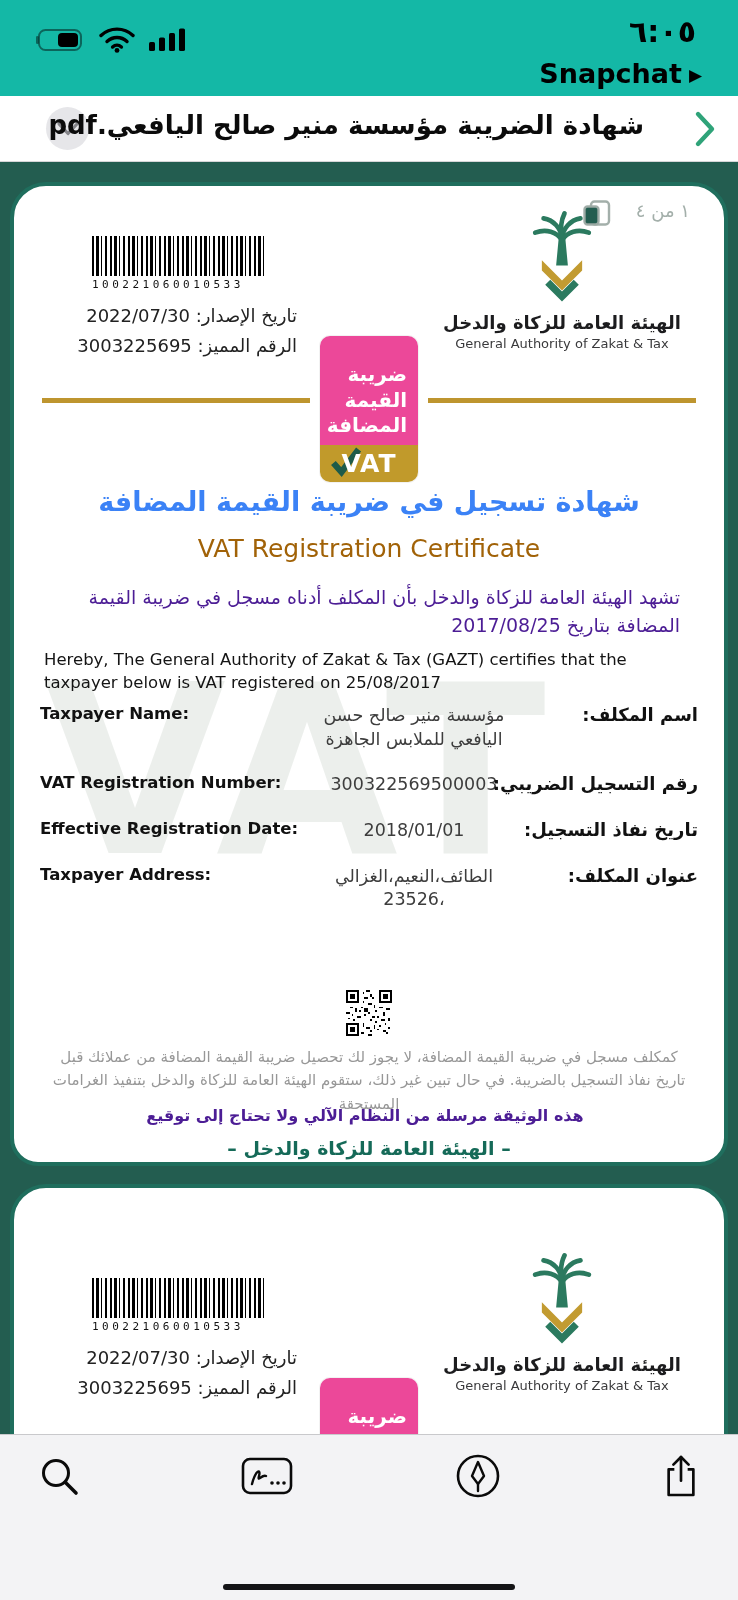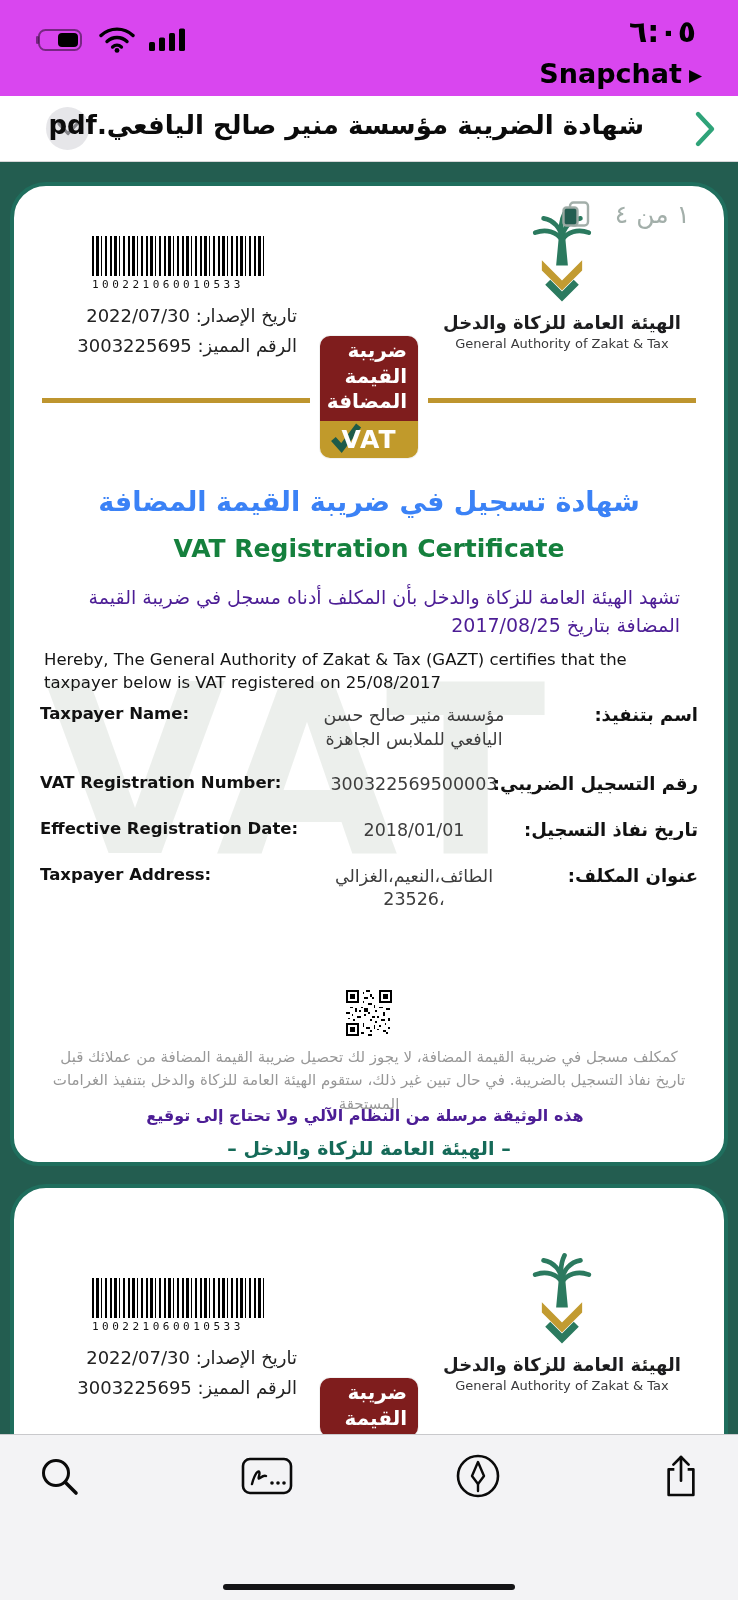--- a/index.html
+++ b/index.html
@@ -1,61 +1,61 @@
 <!DOCTYPE html>
 <html><head>
 <meta charset="utf-8">
 <style>
   * { margin:0; padding:0; box-sizing:border-box; }
   html,body { width:738px; height:1600px; }
   body { font-family:"DejaVu Sans", sans-serif; background:#fff; overflow:hidden; position:relative; color:#000; }
   .screen { position:absolute; inset:0; width:738px; height:1600px; overflow:hidden; background:#fff; }
 
   
-  .status-bar { position:absolute; top:0; left:0; right:0; height:96px; background:#d946ef; }
+  .status-bar { position:absolute; top:0; left:0; right:0; height:96px; background:#14b8a6; }
   .status-icons { position:absolute; left:36px; top:26px; display:flex; align-items:center; gap:13px; }
   .time { position:absolute; right:42px; top:14px; font-size:30px; font-weight:700; }
   .return-app { position:absolute; right:36px; top:58px; display:flex; align-items:center; gap:7px; font-size:27px; font-weight:600; }
   .return-arrow { font-size:17px; line-height:1; padding-top:3px; }
 
   
   .title-bar { position:absolute; top:96px; left:0; right:0; height:66px; background:#fff; border-bottom:1px solid #d6d6d8; }
   .expand-btn { position:absolute; left:46px; top:11px; width:43px; height:43px; border-radius:50%; background:#e6e6e9; border:none; display:flex; align-items:center; justify-content:center; cursor:pointer; }
   .filename { position:absolute; right:94px; top:14px; font-size:26px; font-weight:700; white-space:nowrap; color:#0b0b0b; }
   .back-btn { position:absolute; right:10px; top:8px; width:46px; height:50px; background:none; border:none; display:flex; align-items:center; justify-content:center; cursor:pointer; }
 
   
   .pdf-viewer { position:absolute; top:162px; left:0; right:0; height:1272px; background:#235d50; overflow:hidden; }
-  .page-indicator { position:absolute; top:38px; right:48px; display:flex; align-items:center; gap:24px; color:rgba(158,171,165,0.95); font-size:25px; z-index:5; }
+  .page-indicator { position:absolute; top:38px; right:48px; display:flex; gap:24px; color:rgba(158,171,165,0.95); font-size:18px; z-index:5; }
 
   .page { position:absolute; left:10px; width:718px; background:#fff; border:4px solid #1f6e5d; overflow:hidden; }
   .page1 { top:20px; height:984px; border-radius:36px 36px 28px 28px; }
   .page2 { top:1022px; height:700px; border-radius:36px 36px 0 0; }
 
   
   .cert-head { position:absolute; left:0; right:0; height:340px; }
   .barcode-wrap { position:absolute; left:78px; top:50px; width:140px; }
   .barcode-bars { width:172px; height:40px; background:repeating-linear-gradient(90deg,#000 0 2px,transparent 2px 4px,#000 4px 7px,transparent 7px 9px,#000 9px 10px,transparent 10px 13px,#000 13px 15px,transparent 15px 18px); }
   .barcode-num { font-family:"DejaVu Sans Mono", monospace; font-size:11px; letter-spacing:3.5px; text-align:center; margin-top:2px; color:#111; }
   .issue-block { position:absolute; left:78px; top:115px; width:205px; direction:rtl; font-size:18px; color:#222; }
   .issue-row { white-space:nowrap; line-height:1.65; }
   .authority { position:absolute; right:34px; top:24px; width:256px; text-align:center; }
   .auth-ar { font-size:18px; font-weight:700; color:#1c1c1e; white-space:nowrap; margin-top:4px; }
   .auth-en { font-size:13px; color:#3a3a3c; white-space:nowrap; margin-top:3px; }
   .vat-logo { position:absolute; left:50%; top:150px; transform:translateX(-50%); width:98px; border-radius:10px; overflow:hidden; box-shadow:0 0 0 1px rgba(0,0,0,0.05); }
-  .vat-ar { background:#7f1d1d; color:#fff; font-weight:700; font-size:20px; line-height:1.28; text-align:right; direction:rtl; padding:2px 11px 6px 8px; }
+  .vat-ar { background:#ec4899; color:#fff; font-weight:700; font-size:20px; line-height:1.28; text-align:right; direction:rtl; padding:26px 11px 6px 8px; }
   .vat-band { position:relative; background:#c19a2b; height:37px; display:flex; align-items:center; justify-content:center; color:#fff; font-weight:700; font-size:25px; letter-spacing:1px; }
   .vat-band .vat-check { position:absolute; left:8px; top:0; }
   .vat-band span { position:relative; z-index:1; }
   .gold-line { position:absolute; top:212px; height:5px; width:268px; background:#be952f; }
   .gl-left { left:28px; } .gl-right { right:28px; }
 
   
   .title-ar { position:absolute; top:300px; left:0; right:0; text-align:center; direction:rtl; font-size:27px; font-weight:700; color:#3b82f6; }
-  .title-en { position:absolute; top:348px; left:0; right:0; text-align:center; font-size:25px; font-weight:700; color:#15803d; }
+  .title-en { position:absolute; top:348px; left:0; right:0; text-align:center; font-size:25px; font-weight:400; color:#a16207; }
   .intro-ar { position:absolute; top:398px; left:34px; right:44px; direction:rtl; text-align:right; font-size:19px; color:#4c1d95; line-height:1.45; }
   .intro-en { position:absolute; top:462px; left:30px; width:645px; font-size:16.5px; color:#141414; line-height:1.42; }
   .fields { position:absolute; top:518px; left:26px; right:26px; display:grid; grid-template-columns:265px 1fr 175px; column-gap:10px; row-gap:22px; z-index:1; }
   .f-en { font-size:16.5px; font-weight:700; white-space:nowrap; color:#111; }
   .f-val { font-size:17.5px; color:#3d3d3d; text-align:center; direction:rtl; line-height:1.35; }
   .f-ar { font-size:18px; font-weight:700; direction:rtl; text-align:right; white-space:nowrap; color:#111; }
   .watermark { position:absolute; top:468px; left:30px; font-size:235px; font-weight:700; line-height:1; letter-spacing:6px; color:rgba(168,180,170,0.22); z-index:0; }
   .qr { position:absolute; top:804px; left:50%; transform:translateX(-50%); }
   .footer-note { position:absolute; top:860px; left:36px; right:36px; direction:rtl; text-align:center; font-size:15px; color:#979797; line-height:1.55; }
   .footer-system { position:absolute; top:920px; left:0; right:8px; direction:rtl; text-align:center; font-size:16px; font-weight:700; color:#4c1d95; }
@@ -176,21 +176,21 @@
       <div class="watermark">VAT</div>
 
       <div class="title-ar">شهادة تسجيل في ضريبة القيمة المضافة</div>
       <div class="title-en">VAT Registration Certificate</div>
       <div class="intro-ar">تشهد الهيئة العامة للزكاة والدخل بأن المكلف أدناه مسجل في ضريبة القيمة المضافة بتاريخ 2017/08/25</div>
       <div class="intro-en">Hereby, The General Authority of Zakat &amp; Tax (GAZT) certifies that the taxpayer below is VAT registered on 25/08/2017</div>
 
       <div class="fields">
         <div class="f-en">Taxpayer Name:</div>
         <div class="f-val">مؤسسة منير صالح حسن اليافعي للملابس الجاهزة</div>
-        <div class="f-ar">اسم بتنفيذ:</div>
+        <div class="f-ar">اسم المكلف:</div>
 
         <div class="f-en">VAT Registration Number:</div>
         <div class="f-val">300322569500003</div>
         <div class="f-ar">رقم التسجيل الضريبي:</div>
 
         <div class="f-en">Effective Registration Date:</div>
         <div class="f-val">2018/01/01</div>
         <div class="f-ar">تاريخ نفاذ التسجيل:</div>
 
         <div class="f-en">Taxpayer Address:</div>

